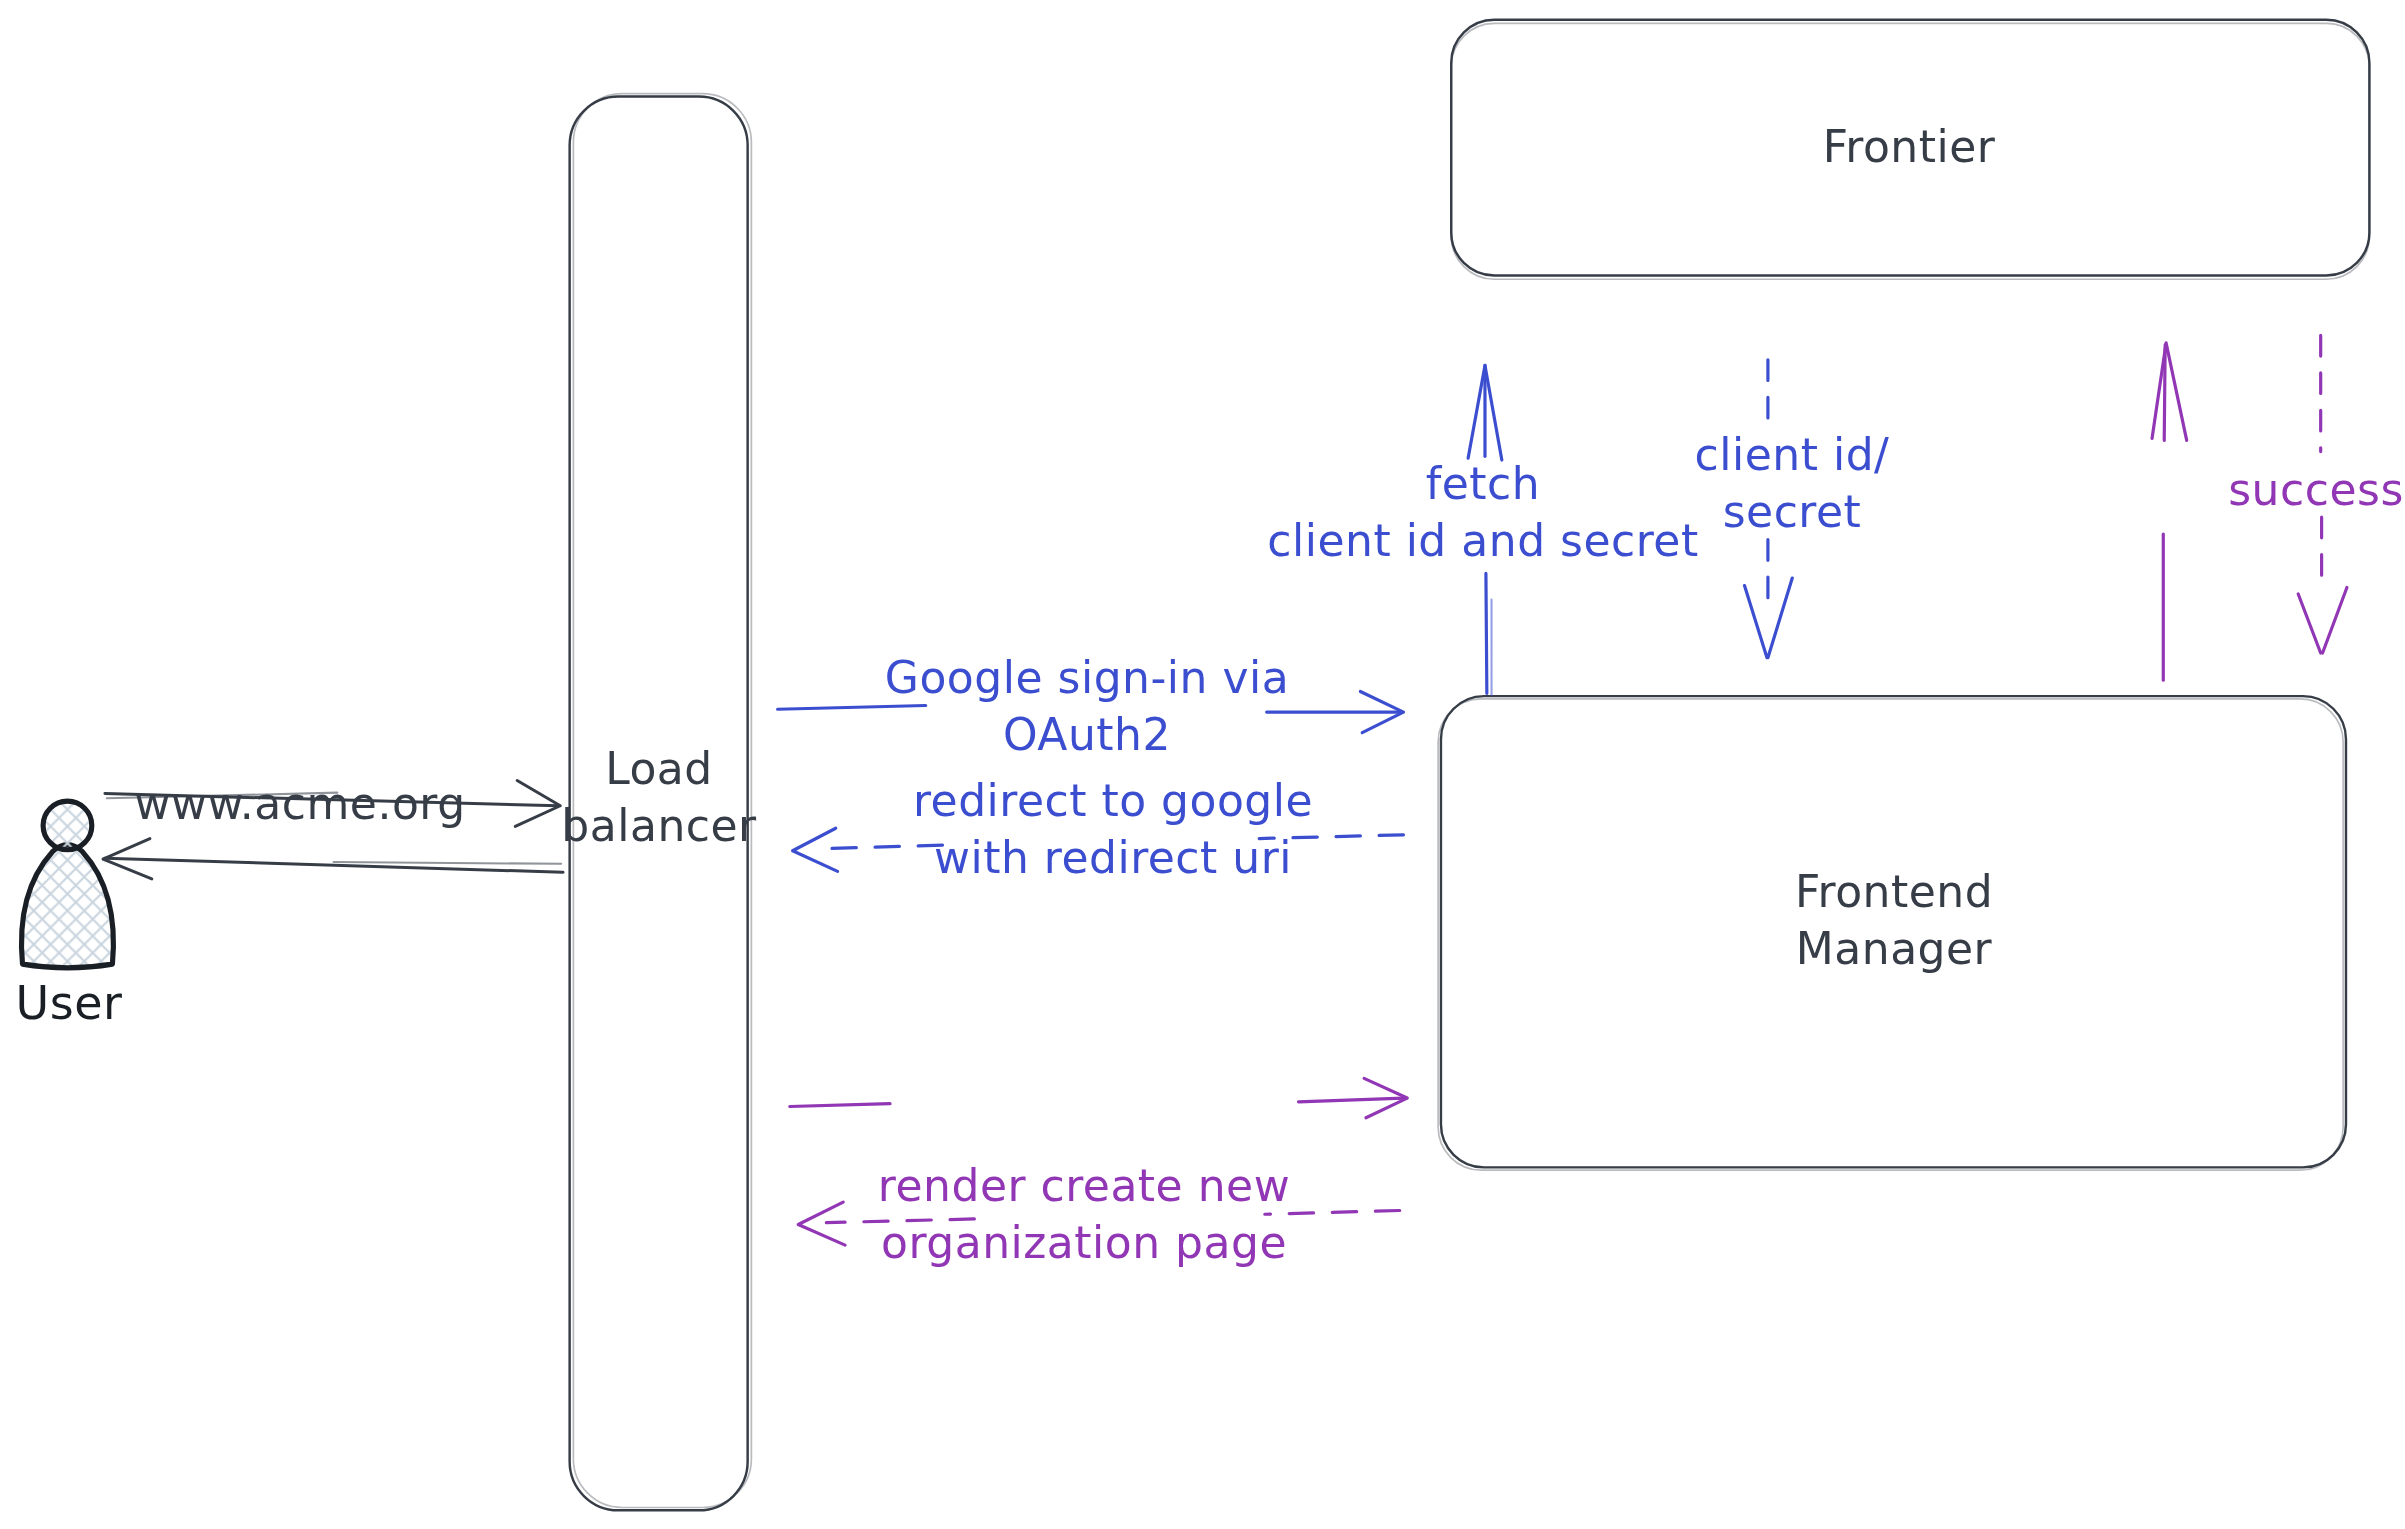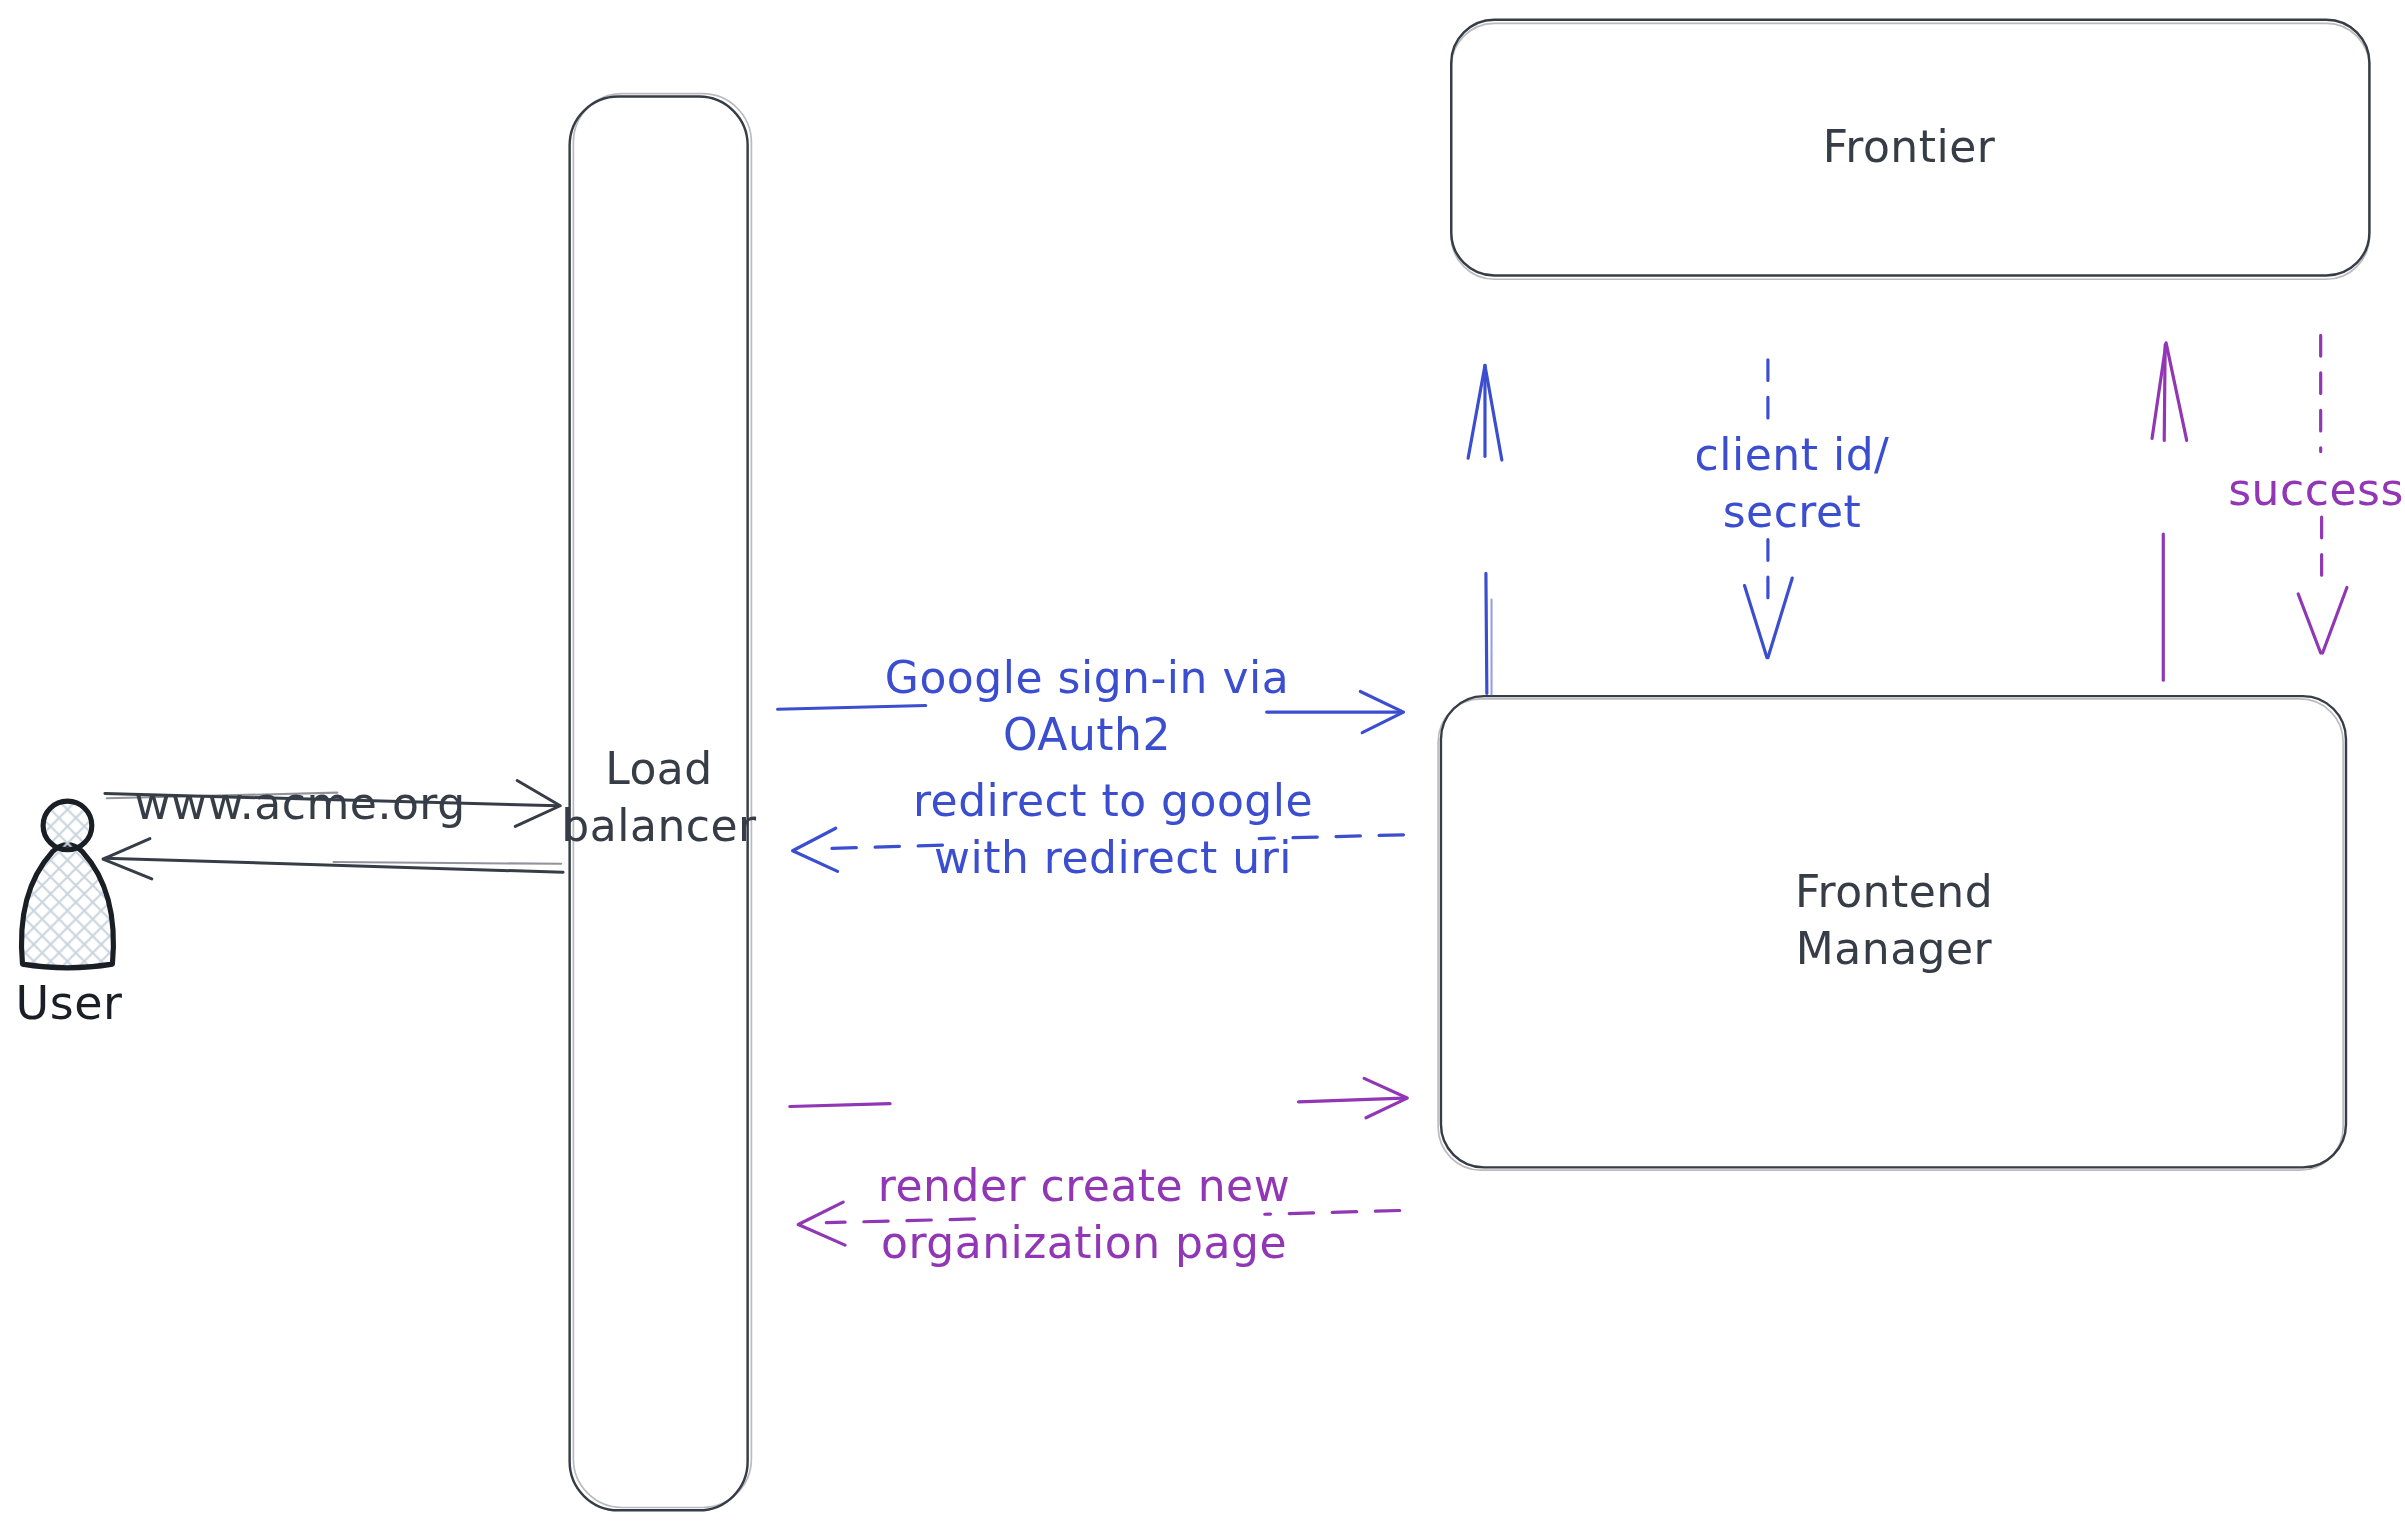--- a/index.html
+++ b/index.html
@@ -137,18 +137,20 @@
   <div class="lbl ink" style="left:1894px;top:920px;">Frontend
 Manager</div>
 
   <div class="lbl ink" style="left:300px;top:804px;">www.acme.org</div>
   <div class="lbl blue" style="left:1087px;top:706px;">Google sign-in via
 OAuth2</div>
   <div class="lbl blue" style="left:1085px;top:829px;margin-left:28px;">redirect to google
 with redirect uri</div>
   <div class="lbl purple" style="left:1084px;top:1214px;">render create new
 organization page</div>
+  <div class="lbl blue" style="left:1483px;top:512px;">fetch
+client id and secret</div>
   <div class="lbl blue" style="left:1771px;top:483px;margin-left:21px;">client id/
 secret</div>
   <div class="lbl purple" style="left:2316px;top:490px;">success</div>
 
 </div>
 
 
 </body></html>

